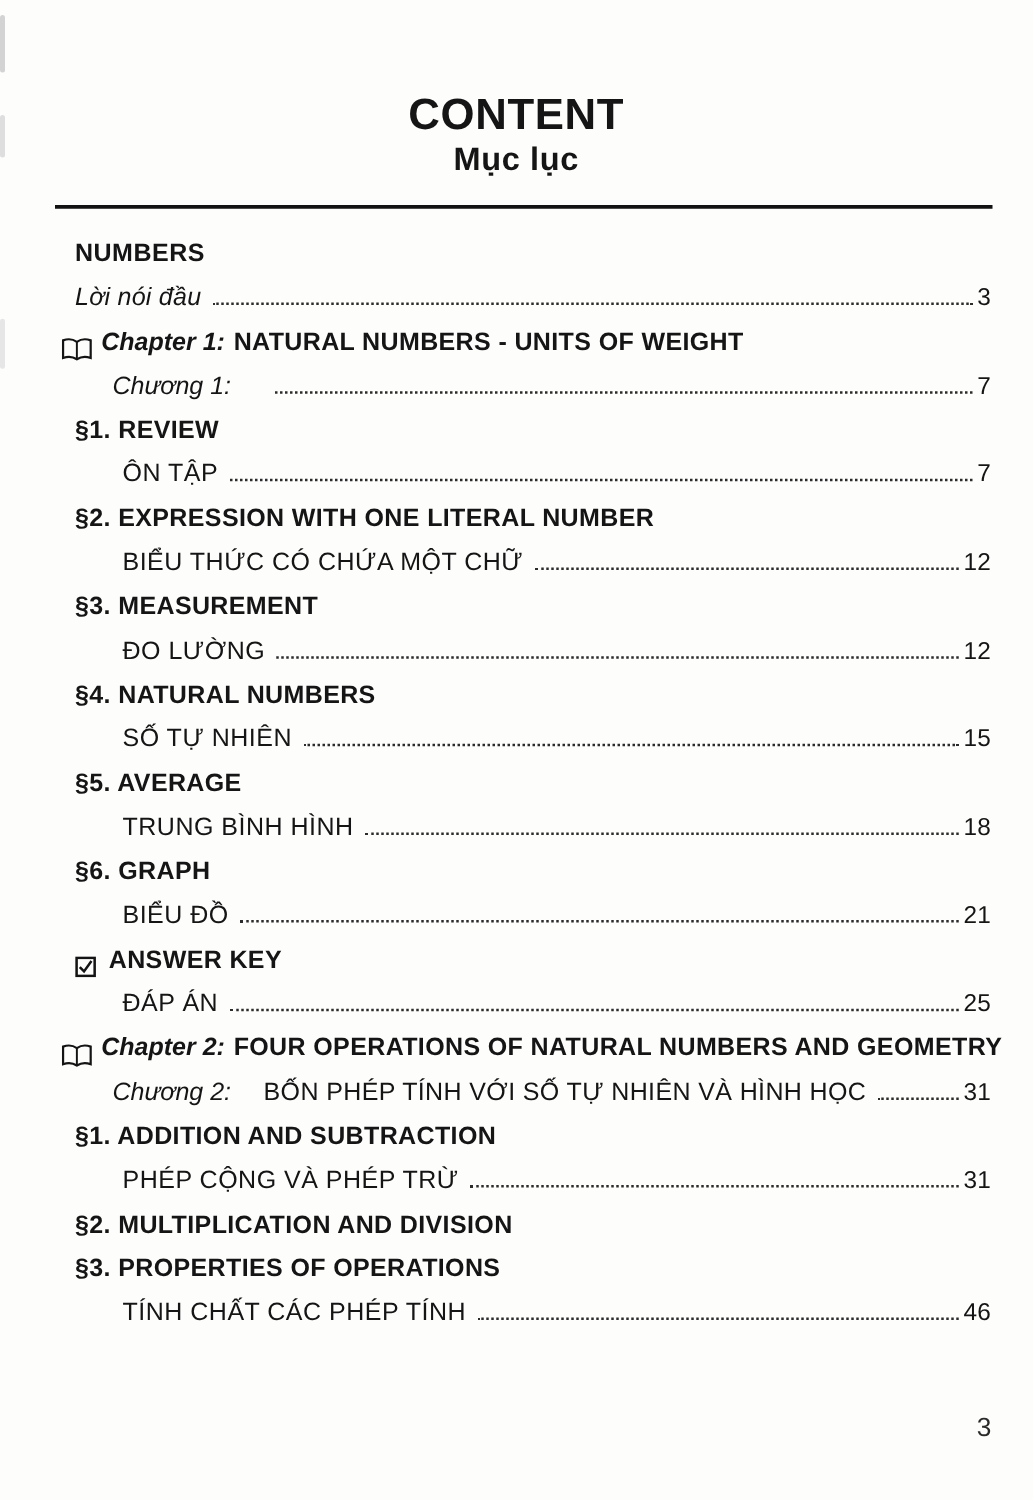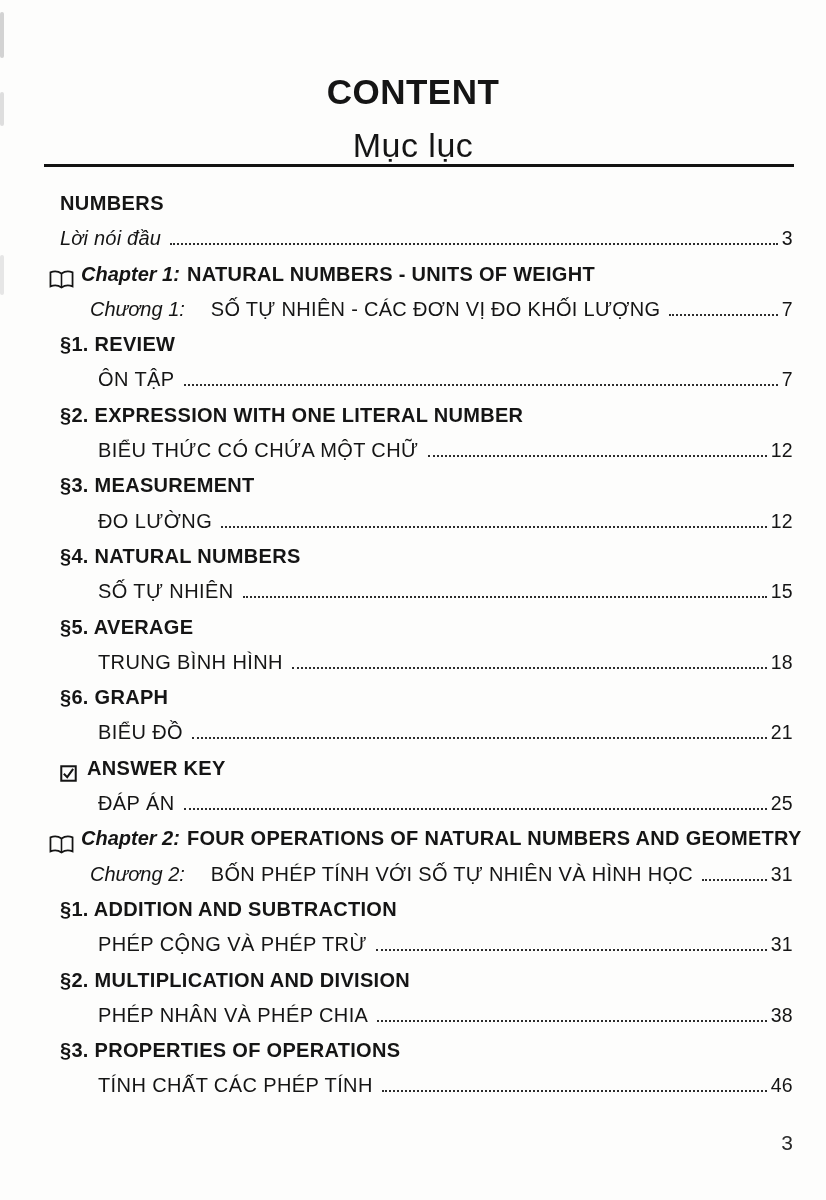--- a/index.html
+++ b/index.html
@@ -27,23 +27,22 @@
   .artifact.a3 { top: 255px; height: 40px; background:#e6e6e6; }
 
   .title-block { position: absolute; top: 0; left: 0; right: 0; text-align: center; }
   .title-en {
     margin-top: 72px;
     font-size: 35px;
     font-weight: bold;
     letter-spacing: 0.5px;
   }
   .title-vi {
-    margin-top: 14px;
-    font-size: 34px;
-    font-weight: normal;
+    font-size: 26px;
+    font-weight: bold;
     letter-spacing: 0.5px;
   }
   .title-rule {
     position: absolute;
     top: 164px;
     left: 44px;
     right: 32px;
     height: 3px;
     background: #121212;
   }
@@ -143,21 +142,20 @@
     <div class="toc-row ind-chapter">
       <svg class="icon-book" viewBox="0 0 24 18">
         <path d="M12 3.2 C9 1.1 4.6 0.9 1.4 2.1 L1.4 15.6 C4.6 14.4 9 14.6 12 16.6 C15 14.6 19.4 14.4 22.6 15.6 L22.6 2.1 C19.4 0.9 15 1.1 12 3.2 Z" fill="none" stroke="#141414" stroke-width="1.7"></path>
         <line x1="12" y1="3.2" x2="12" y2="16.6" stroke="#141414" stroke-width="1.5"></line>
       </svg>
       <span class="ch-label">Chapter 1:</span>
       <span class="ch-title">NATURAL NUMBERS - UNITS OF WEIGHT</span>
     </div>
     <div class="toc-row ind-chuong">
       <span class="chv-label">Chương 1:</span>
-      <span class="chv-title">SỐ TỰ NHIÊN - CÁC ĐƠN VỊ ĐO KHỐI LƯỢNG</span>
       <span class="dots"></span>
       <span class="pg">7</span>
     </div>
 
     <div class="toc-row ind-section">
       <span class="section-text">§1. REVIEW</span>
     </div>
     <div class="toc-row ind-sub">
       <span class="sub-text">ÔN TẬP</span>
       <span class="dots"></span>
@@ -242,25 +240,20 @@
     </div>
     <div class="toc-row ind-sub">
       <span class="sub-text">PHÉP CỘNG VÀ PHÉP TRỪ</span>
       <span class="dots"></span>
       <span class="pg">31</span>
     </div>
 
     <div class="toc-row ind-section">
       <span class="section-text">§2. MULTIPLICATION AND DIVISION</span>
     </div>
-    <div class="toc-row ind-sub">
-      <span class="sub-text">PHÉP NHÂN VÀ PHÉP CHIA</span>
-      <span class="dots"></span>
-      <span class="pg">38</span>
-    </div>
 
     <div class="toc-row ind-section">
       <span class="section-text">§3. PROPERTIES OF OPERATIONS</span>
     </div>
     <div class="toc-row ind-sub">
       <span class="sub-text">TÍNH CHẤT CÁC PHÉP TÍNH</span>
       <span class="dots"></span>
       <span class="pg">46</span>
     </div>
 

